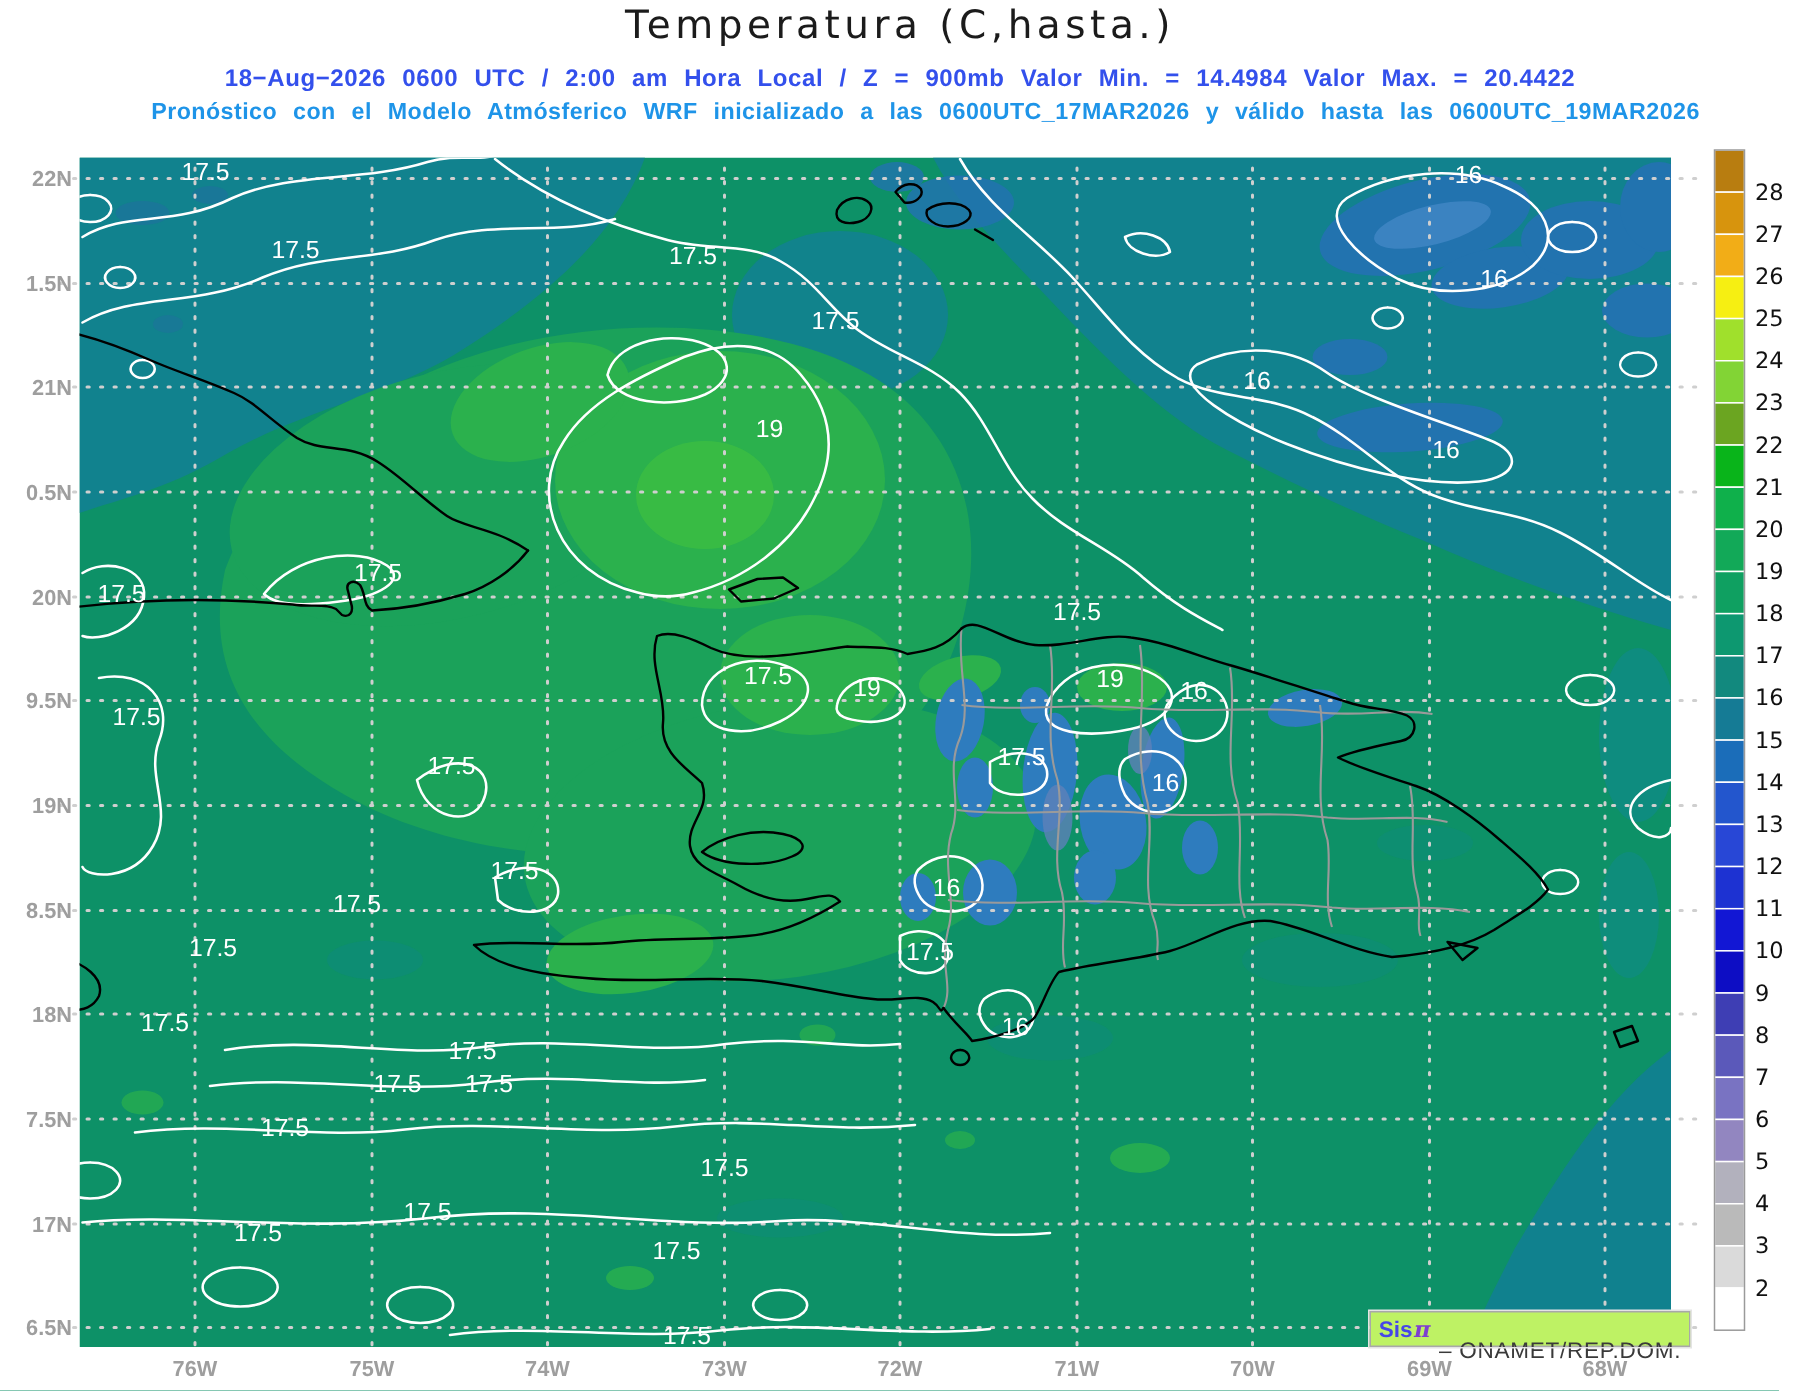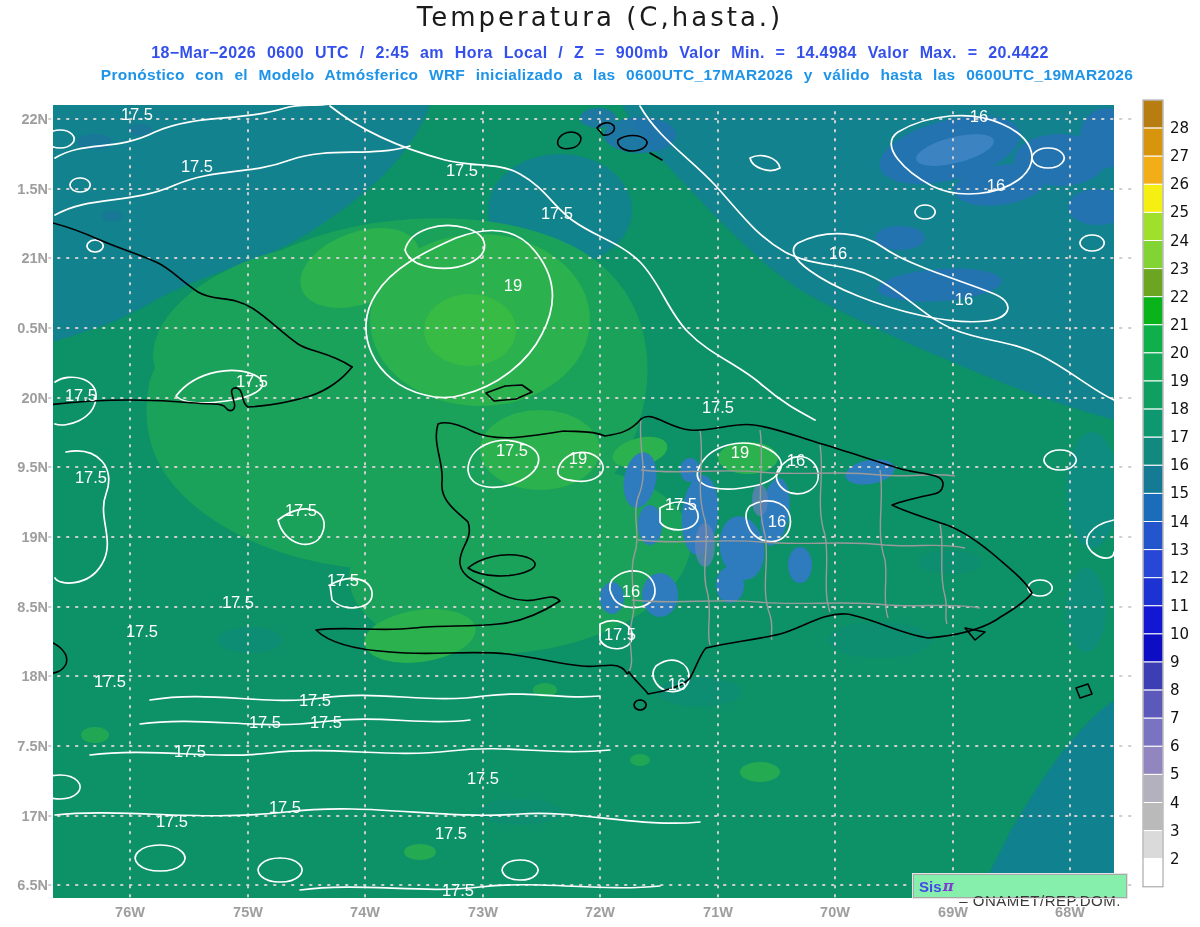--- a/index.html
+++ b/index.html
@@ -16,33 +16,33 @@
     position:absolute;top:44px;left:0;width:1200px;text-align:center;
     font-size:16px;letter-spacing:.4px;word-spacing:6px;font-weight:bold;
   }
   .sub2{
     position:absolute;top:66px;left:17px;width:1200px;text-align:center;
     font-size:15.5px;letter-spacing:.3px;word-spacing:6px;font-weight:bold;
   }
   svg{position:absolute;top:0;left:0;}
   .watermark{
     position:absolute;left:913px;top:874px;width:212px;height:22px;
-    background:#86efac;border:1px solid #a8a8a8;outline:1px solid #e4e4e4;
+    background:#bef264;border:1px solid #a8a8a8;outline:1px solid #e4e4e4;
     display:flex;align-items:center;justify-content:center;
     font-size:15px;white-space:pre;
   }
   .wm-sis{font-weight:bold;}
   .wm-pi{font-style:italic;font-family:"DejaVu Serif",serif;font-weight:bold;margin:0 1px;}
   .wm-rest{letter-spacing:.5px;margin-top:28px;}
 </style>
 </head>
 <body>
 
 <div class="title">Temperatura (C,hasta.)</div>
-<div class="sub1" id="sub1" style="color: rgb(51, 80, 236);">18−Mar−2026   0600 UTC / 2:45 am Hora Local / Z = 900mb    Valor Min. = 14.4984   Valor Max. = 20.4422</div>
+<div class="sub1" id="sub1" style="color: rgb(51, 80, 236);">18−Aug−2026   0600 UTC / 2:00 am Hora Local / Z = 900mb    Valor Min. = 14.4984   Valor Max. = 20.4422</div>
 <div class="sub2" id="sub2" style="color: rgb(30, 148, 232);">Pronóstico con el Modelo Atmósferico WRF inicializado a las 0600UTC_17MAR2026 y válido hasta las  0600UTC_19MAR2026</div>
 
 <svg id="map-svg" width="1200" height="927" viewBox="0 0 1200 927">
   <defs>
     <clipPath id="plotClip">
         <rect x="53" y="105" width="1061" height="793"></rect>
       </clipPath>
   </defs>
 
   <g clip-path="url(#plotClip)">

